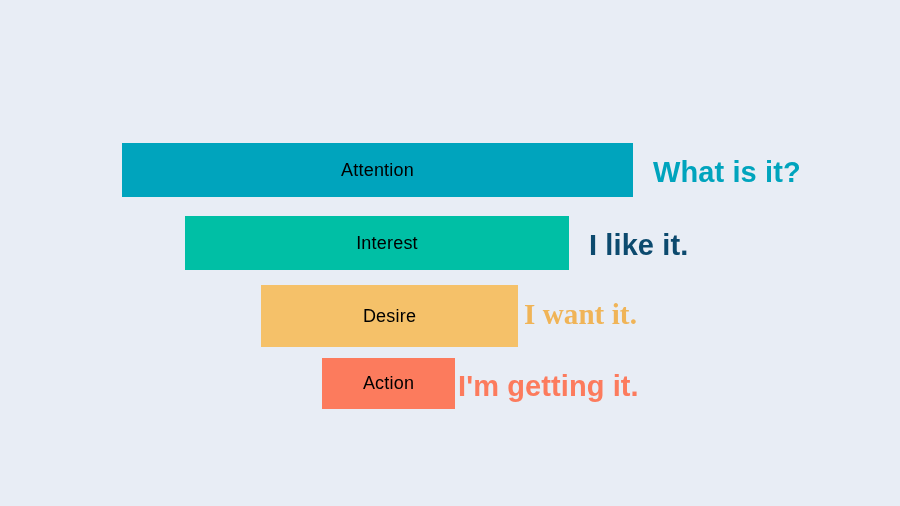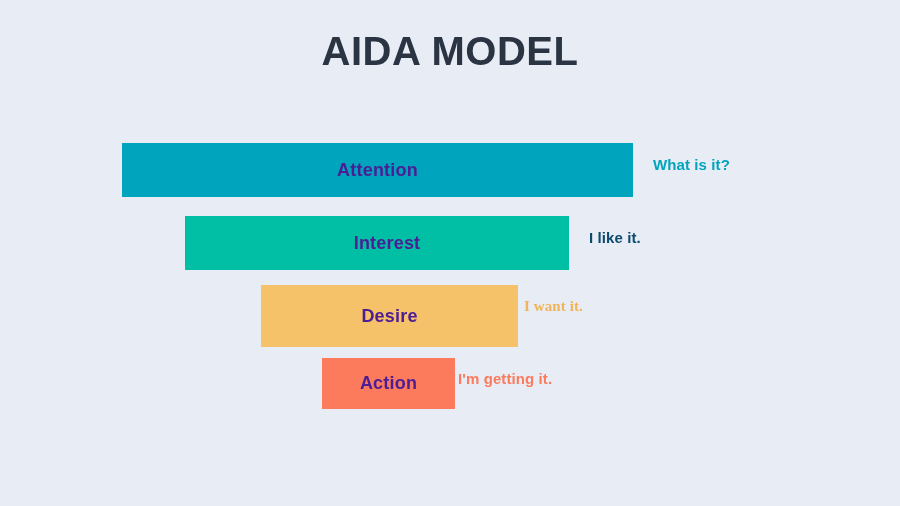--- a/index.html
+++ b/index.html
@@ -57,31 +57,31 @@
     position: absolute;
     top: 0;
     display: flex;
     align-items: center;
     justify-content: center;
     box-sizing: border-box;
   }
 
   .stage-bar-label {
     font-size: 18px;
-    font-weight: bold;
-    color: #4c1d95;
+    font-weight: normal;
+    color: #000000;
     letter-spacing: 0.2px;
     white-space: nowrap;
     user-select: none;
     text-align: center;
   }
 
   .stage-caption {
     position: absolute;
-    font-size: 15px;
+    font-size: 29px;
     font-weight: bold;
     white-space: nowrap;
     letter-spacing: 0.1px;
     user-select: none;
   }
 
   
   #stage-attention { top: 0px; }
   #stage-attention .stage-bar {
     left: 122px;
@@ -138,21 +138,20 @@
     left: 458px;
     top: 12px;
     color: #fc7b5d;
   }
 </style>
 </head>
 <body>
 
 <div id="slide">
 
-  <div id="title">AIDA MODEL</div>
 
   <div id="funnel">
 
     <div class="stage" id="stage-attention">
       <div class="stage-bar">
         <span class="stage-bar-label">Attention</span>
       </div>
       <div class="stage-caption">What is it?</div>
     </div>
 

